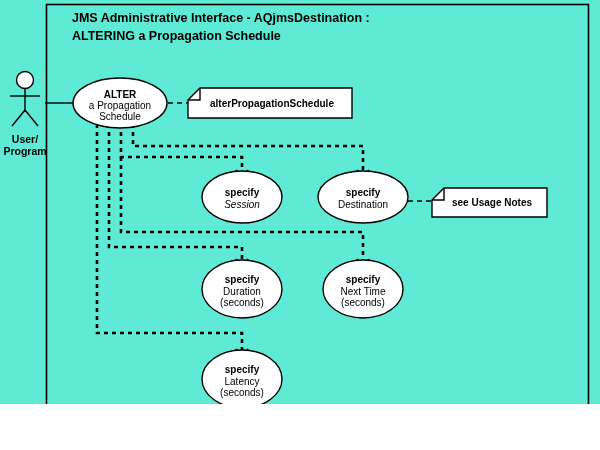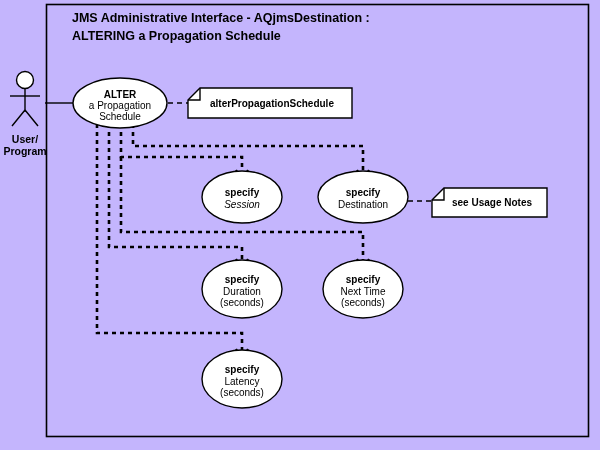--- a/index.html
+++ b/index.html
@@ -7,22 +7,22 @@
     margin: 0;
     padding: 0;
     background: #ffffff;
   }
   body {
     font-family: "Liberation Sans", sans-serif;
   }
   #canvas {
     position: relative;
     width: 600px;
-    height: 450px;
-    background: #c4b5fd;
+    height: 404px;
+    background: #5eead4;
     overflow: hidden;
   }
   #diagram-svg {
     position: absolute;
     left: 0;
     top: 0;
     width: 600px;
     height: 450px;
   }
   text {

